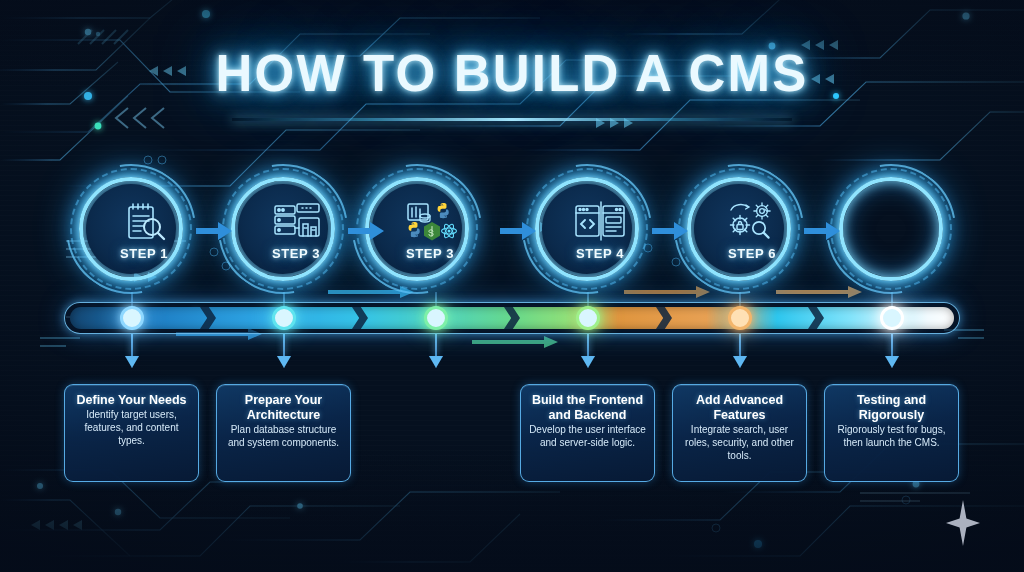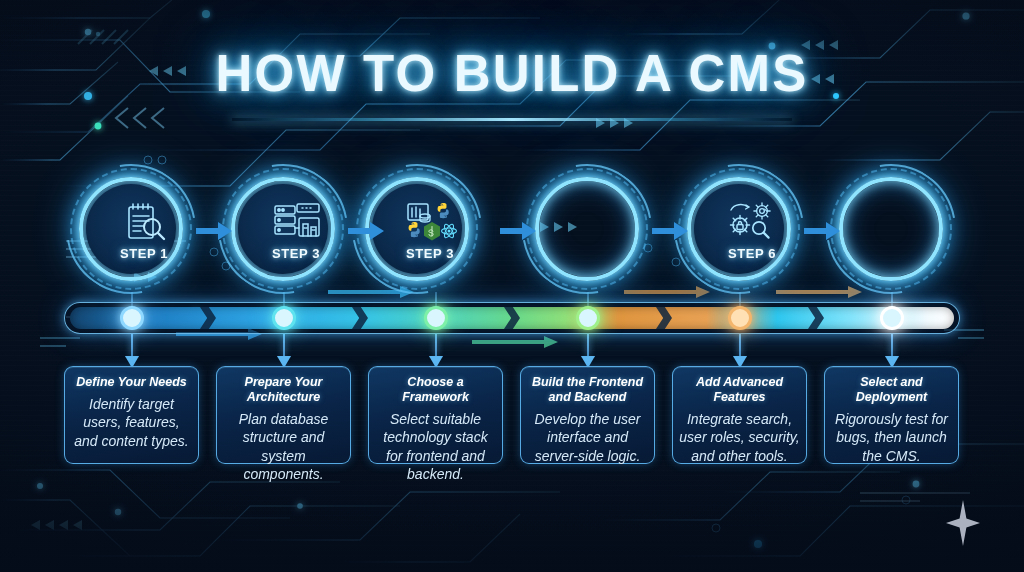--- a/index.html
+++ b/index.html
@@ -124,36 +124,36 @@
     box-shadow:0 0 7px rgba(110,200,255,.85);
   }
   .up-link{
     position:absolute; width:2px; z-index:4;
     background:linear-gradient(180deg, rgba(120,200,255,.35), rgba(120,200,255,.9));
   }
   .float-arrow{ position:absolute; height:12px; z-index:4; opacity:.85; }
   .float-arrow svg{ width:100%; height:100%; display:block; }
 
   
-  .cards { position:absolute; top:366px; left:0; width:100%; height:104px; z-index:5;font-style:italic; }
+  .cards { position:absolute; top:384px; left:0; width:100%; height:104px; z-index:5; }
   .card{
     position:absolute; top:0; width:135px; height:98px;
     border:1.5px solid rgba(95,185,245,.9);
     border-radius:9px;
     background:linear-gradient(170deg, rgba(16,58,102,.96) 0%, rgba(10,38,74,.97) 45%, rgba(7,26,54,.98) 100%);
     box-shadow:0 0 9px rgba(50,150,230,.35), inset 0 1px 0 rgba(150,220,255,.18);
     padding:8px 6px 6px;
     text-align:center;
   }
   .card-title{
     font-size:12.5px; font-weight:bold; color:#ffffff; line-height:1.18;
     text-shadow:0 0 5px rgba(120,205,255,.55);
   }
   .card-desc{
-    margin-top:5px; font-size:14px; color:#d5e9f8; line-height:1.33;
+    font-size:10px; color:#d5e9f8; line-height:1.33;
   }
 
   
   .sparkle{
     position:absolute; left:946px; top:500px; width:34px; height:46px; z-index:5;
     background:#c9cfdd;
     clip-path:polygon(50% 0%, 60% 40%, 100% 50%, 60% 60%, 50% 100%, 40% 60%, 0% 50%, 40% 40%);
     opacity:.85;
     filter:drop-shadow(0 0 8px rgba(190,210,240,.5));
   }
@@ -391,20 +391,40 @@
     <div class="arrow-between" style="left:500px">
       <svg viewBox="0 0 38 22">
           <path d="M0 8h22V2l14 9-14 9v-6H0z" fill="#2f8fdb"></path>
         </svg>
     </div>
 
     <div class="circle" style="left:526px">
       <div class="ring-outer"></div>
       <div class="ring-arc"></div>
       <div class="ring-glow"></div>
+      <div class="ring-inner">
+        <div class="circle-icon">
+          <svg viewBox="0 0 54 42" fill="none" stroke="#a8e4ff" stroke-width="1.5" stroke-linecap="round">
+            <rect x="3" y="6" width="23" height="30" rx="2"></rect>
+            <path d="M3 13h23"></path>
+            <circle cx="7" cy="9.5" r="1" fill="#a8e4ff"></circle>
+              <circle cx="10.5" cy="9.5" r="1" fill="#a8e4ff"></circle>
+              <circle cx="14" cy="9.5" r="1" fill="#a8e4ff"></circle>
+            <path d="M12 20l-4 4 4 4M17 20l4 4-4 4" stroke-width="1.9"></path>
+            <rect x="30" y="6" width="21" height="30" rx="2"></rect>
+            <path d="M30 13h21"></path>
+            <circle cx="47" cy="9.5" r="1" fill="#a8e4ff"></circle>
+              <circle cx="43.5" cy="9.5" r="1" fill="#a8e4ff"></circle>
+            <rect x="33" y="17" width="15" height="6" rx="1"></rect>
+            <path d="M33 27h15M33 31h10"></path>
+            <path d="M28 2v38"></path>
+          </svg>
+        </div>
+        <div class="step-label">STEP 4</div>
+      </div>
     </div>
 
     <div class="arrow-between" style="left:652px">
       <svg viewBox="0 0 38 22">
           <path d="M0 8h22V2l14 9-14 9v-6H0z" fill="#2f8fdb"></path>
         </svg>
     </div>
 
     <div class="circle" style="left:678px">
       <div class="ring-outer"></div>
@@ -521,33 +541,29 @@
 
   <div class="cards">
     <div class="card" style="left:64px">
       <div class="card-title">Define Your Needs</div>
       <div class="card-desc">Identify target users, features, and content types.</div>
     </div>
     <div class="card" style="left:216px">
       <div class="card-title">Prepare Your Architecture</div>
       <div class="card-desc">Plan database structure and system components.</div>
     </div>
-    <div class="card" style="left:368px">
-      <div class="card-title">Choose a Framework</div>
-      <div class="card-desc">Select suitable technology stack for frontend and backend.</div>
-    </div>
     <div class="card" style="left:672px">
       <div class="card-title">Add Advanced Features</div>
       <div class="card-desc">Integrate search, user roles, security, and other tools.</div>
     </div>
     <div class="card" style="left:520px">
       <div class="card-title">Build the Frontend and Backend</div>
       <div class="card-desc">Develop the user interface and server-side logic.</div>
     </div>
     <div class="card" style="left:824px">
-      <div class="card-title">Select and Deployment</div>
+      <div class="card-title">Testing and Rigorously</div>
       <div class="card-desc">Rigorously test for bugs, then launch the CMS.</div>
     </div>
   </div>
 
   <div class="sparkle"></div>
 
 </div>
 
 </body></html>

